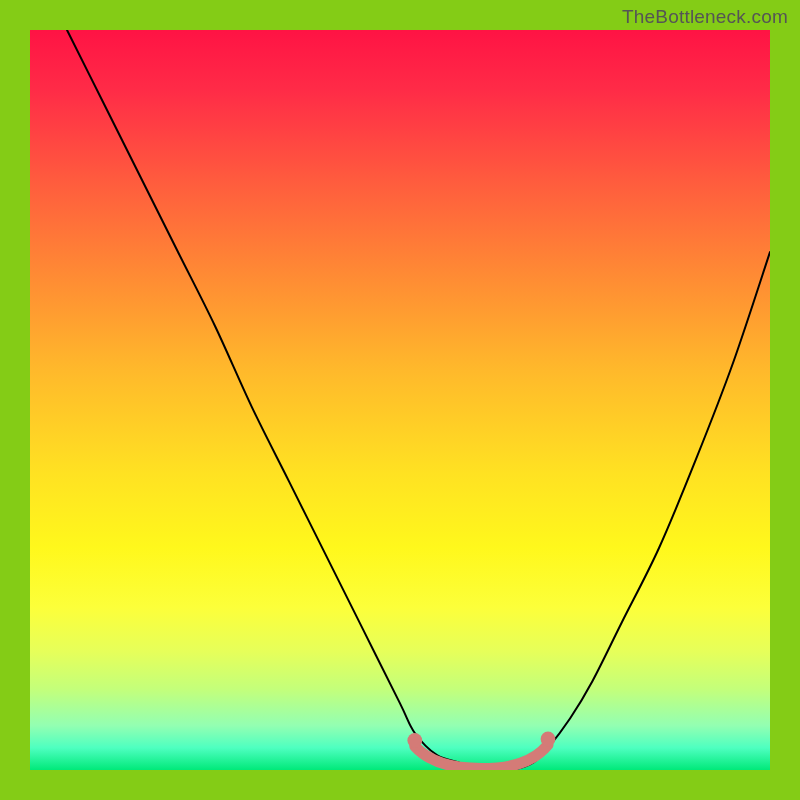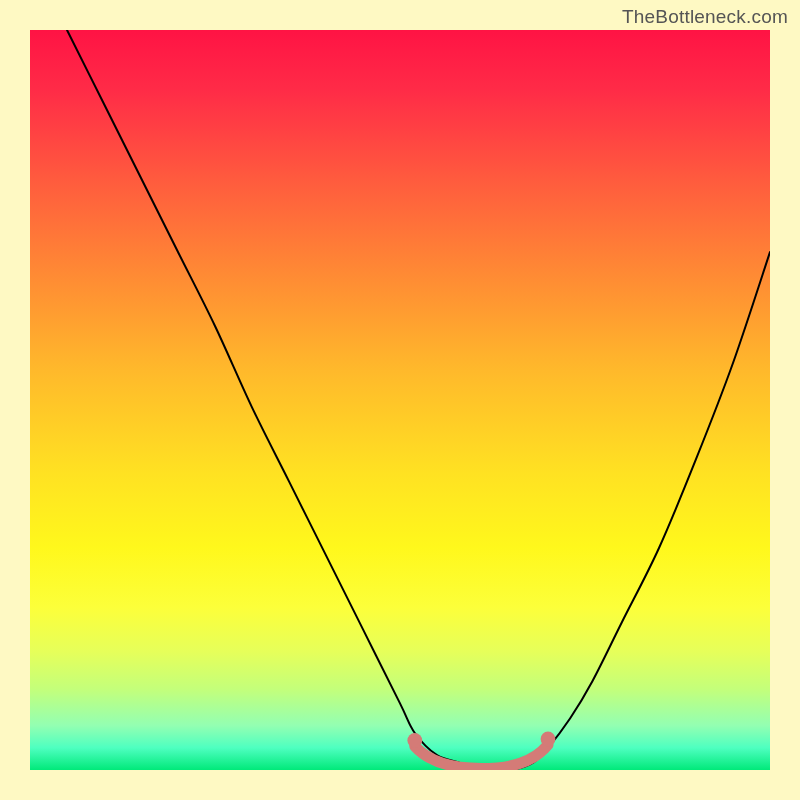--- a/index.html
+++ b/index.html
@@ -8,21 +8,21 @@
     width: 800px;
     height: 800px;
     overflow: hidden;
     background: #000;
     font-family: Arial, Helvetica, sans-serif;
   }
   .frame {
     position: relative;
     width: 800px;
     height: 800px;
-    background: #fef9c3;
+    background: #84cc16;
   }
   .plot-area {
     position: absolute;
     left: 30px;
     top: 30px;
     width: 740px;
     height: 740px;
     overflow: hidden;
   }
   .gradient-bg {

